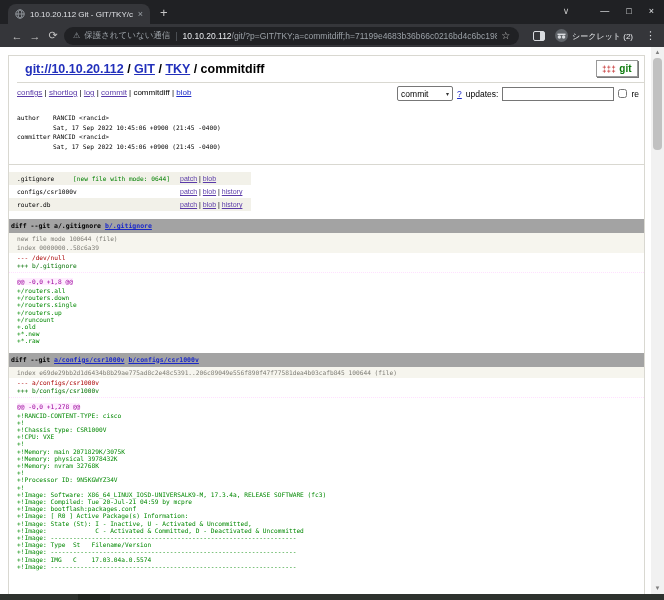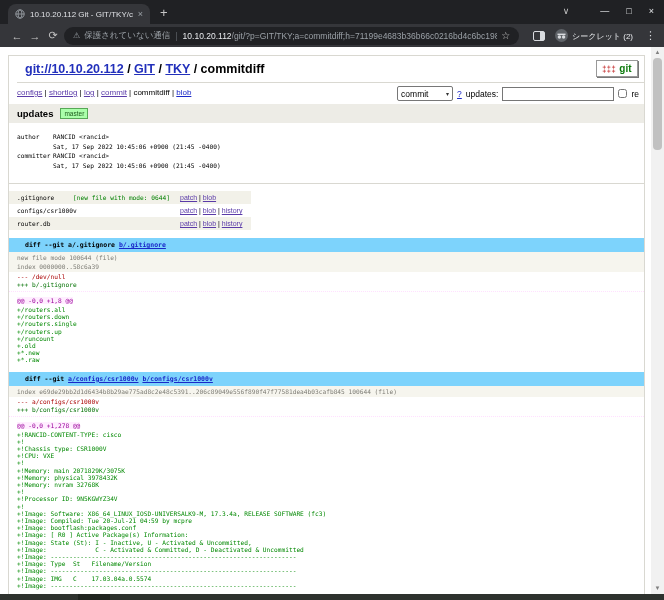--- a/index.html
+++ b/index.html
@@ -72,21 +72,21 @@
   .frow { display:flex; align-items:center; height:13px; padding-left:8px; width:242px;
           font-family:"DejaVu Sans Mono",monospace; font-size:6.2px; }
   .frow.odd { background:#f2f1e9; }
   .fmeta { width:163px; display:flex; flex:0 0 auto; }
   .fname { min-width:56px; color:#000; }
   .fstatus { color:#008000; }
   .flinks { font-family:"Liberation Sans",sans-serif; font-size:7px; }
   .flinks a { color:#5a3aa8; text-decoration:underline; }
   .flinks .sp { color:#000; }
 
-  .diff-header { margin-top:8px; background:#7dd3fc; padding:3px 16px;
+  .diff-header { margin-top:8px; background:#a3a3a3; padding:3px 2px;
                  font-family:"DejaVu Sans Mono",monospace; font-size:6.5px; font-weight:bold; }
   .diff-header a { color:#1a28c8; text-decoration:underline; }
   .diff-ext { background:#f6f5ee; color:#7d7c75; padding:1px 8px;
               font-family:"DejaVu Sans Mono",monospace; font-size:6.2px; line-height:9px; }
   .diff-from { color:#aa0000; padding:1px 8px 0; font-family:"DejaVu Sans Mono",monospace; font-size:6.2px; line-height:8px; }
   .diff-to   { color:#007000; padding:0 8px;   font-family:"DejaVu Sans Mono",monospace; font-size:6.2px; line-height:8px; }
   .chunk { margin-top:2px; border-top:1px dotted #ffe0ff; padding:1px 8px 0; line-height:9px; }
   .chunk span { background:#ffeeff; color:#990099; font-family:"DejaVu Sans Mono",monospace; font-size:6.2px; }
   .dlines { padding:1px 8px 0; }
   .dlines pre { margin:0; font-family:"DejaVu Sans Mono",monospace; font-size:6.2px;
@@ -173,24 +173,20 @@
           <span class="arr">▾</span>
         </div>
         <a href="#" class="blink">?</a>
         <span>updates:</span>
         <input class="search-input" type="text" value="" style="">
         <input class="re-box" type="checkbox" style="">
         <span>re</span>
       </div>
     </div>
 
-    <div class="title-row">
-      <span>updates</span>
-      <span class="branch-badge">master</span>
-    </div>
 
     <div class="author-block">
       <div class="arow">
           <span class="albl">author</span>
           <span>RANCID &lt;rancid&gt;</span>
         </div>
       <div class="arow">
           <span class="albl"></span>
           <span>Sat, 17 Sep 2022 10:45:06 +0900 (21:45 -0400)</span>
         </div>

